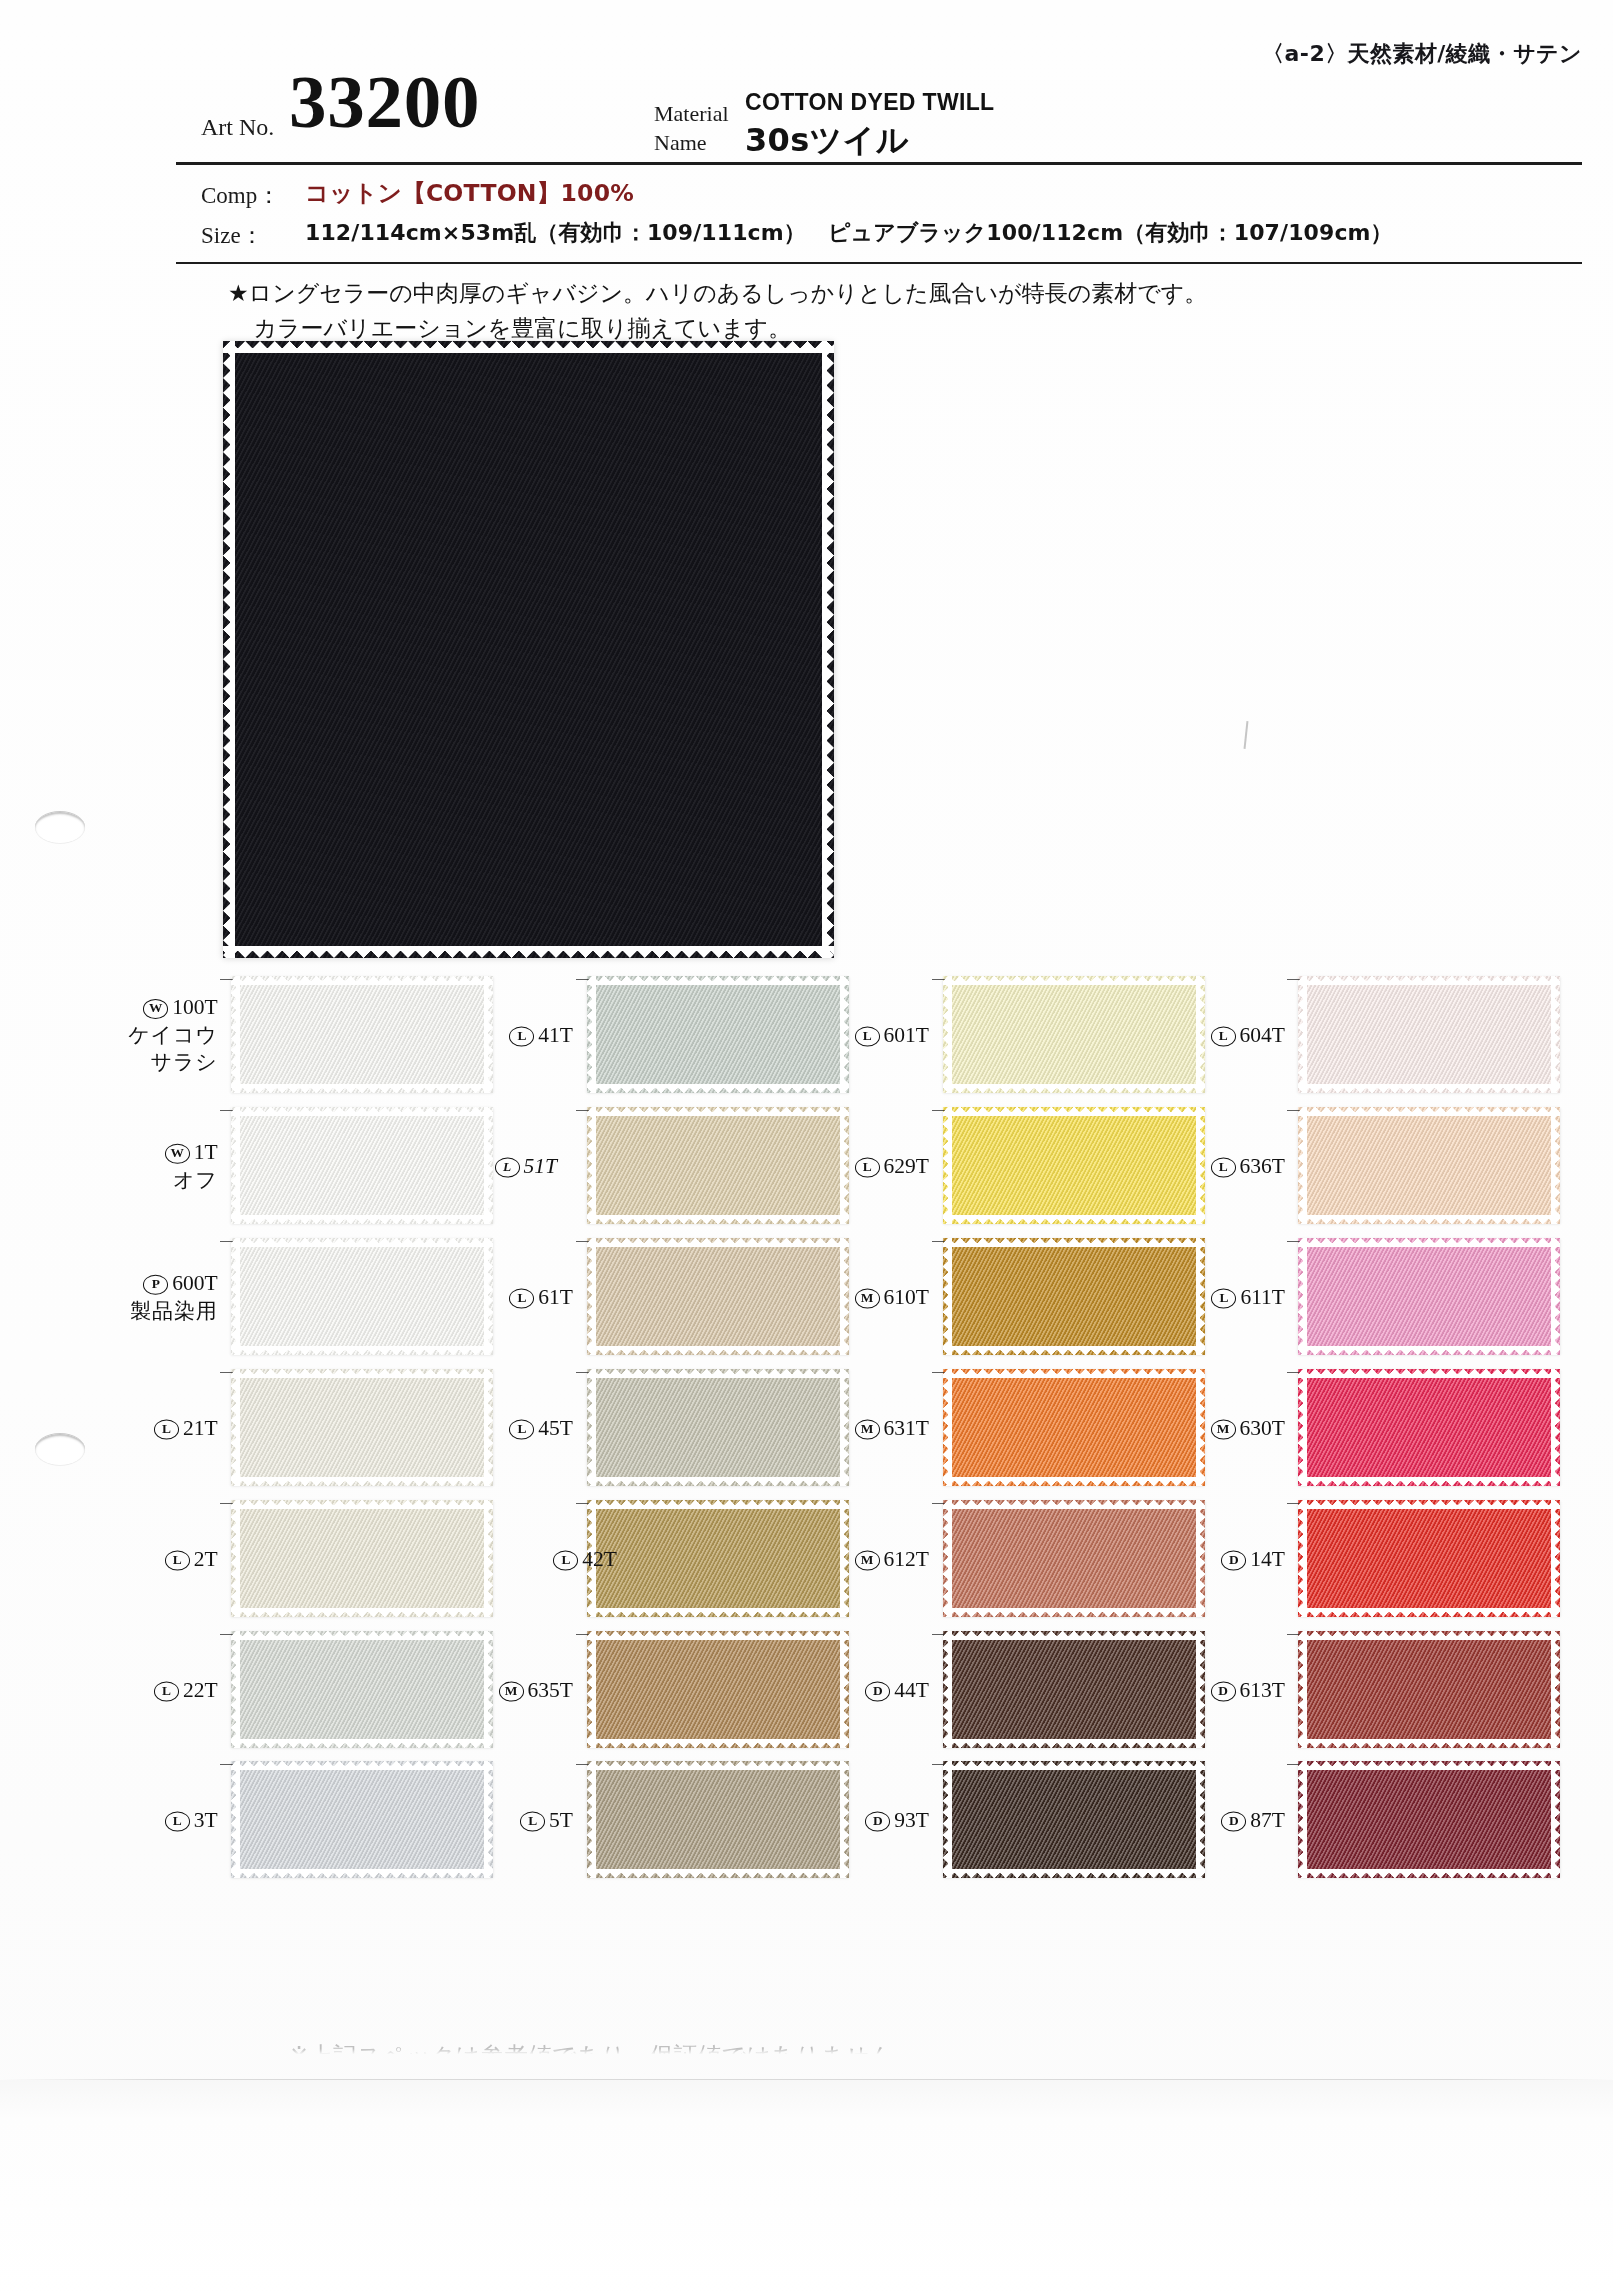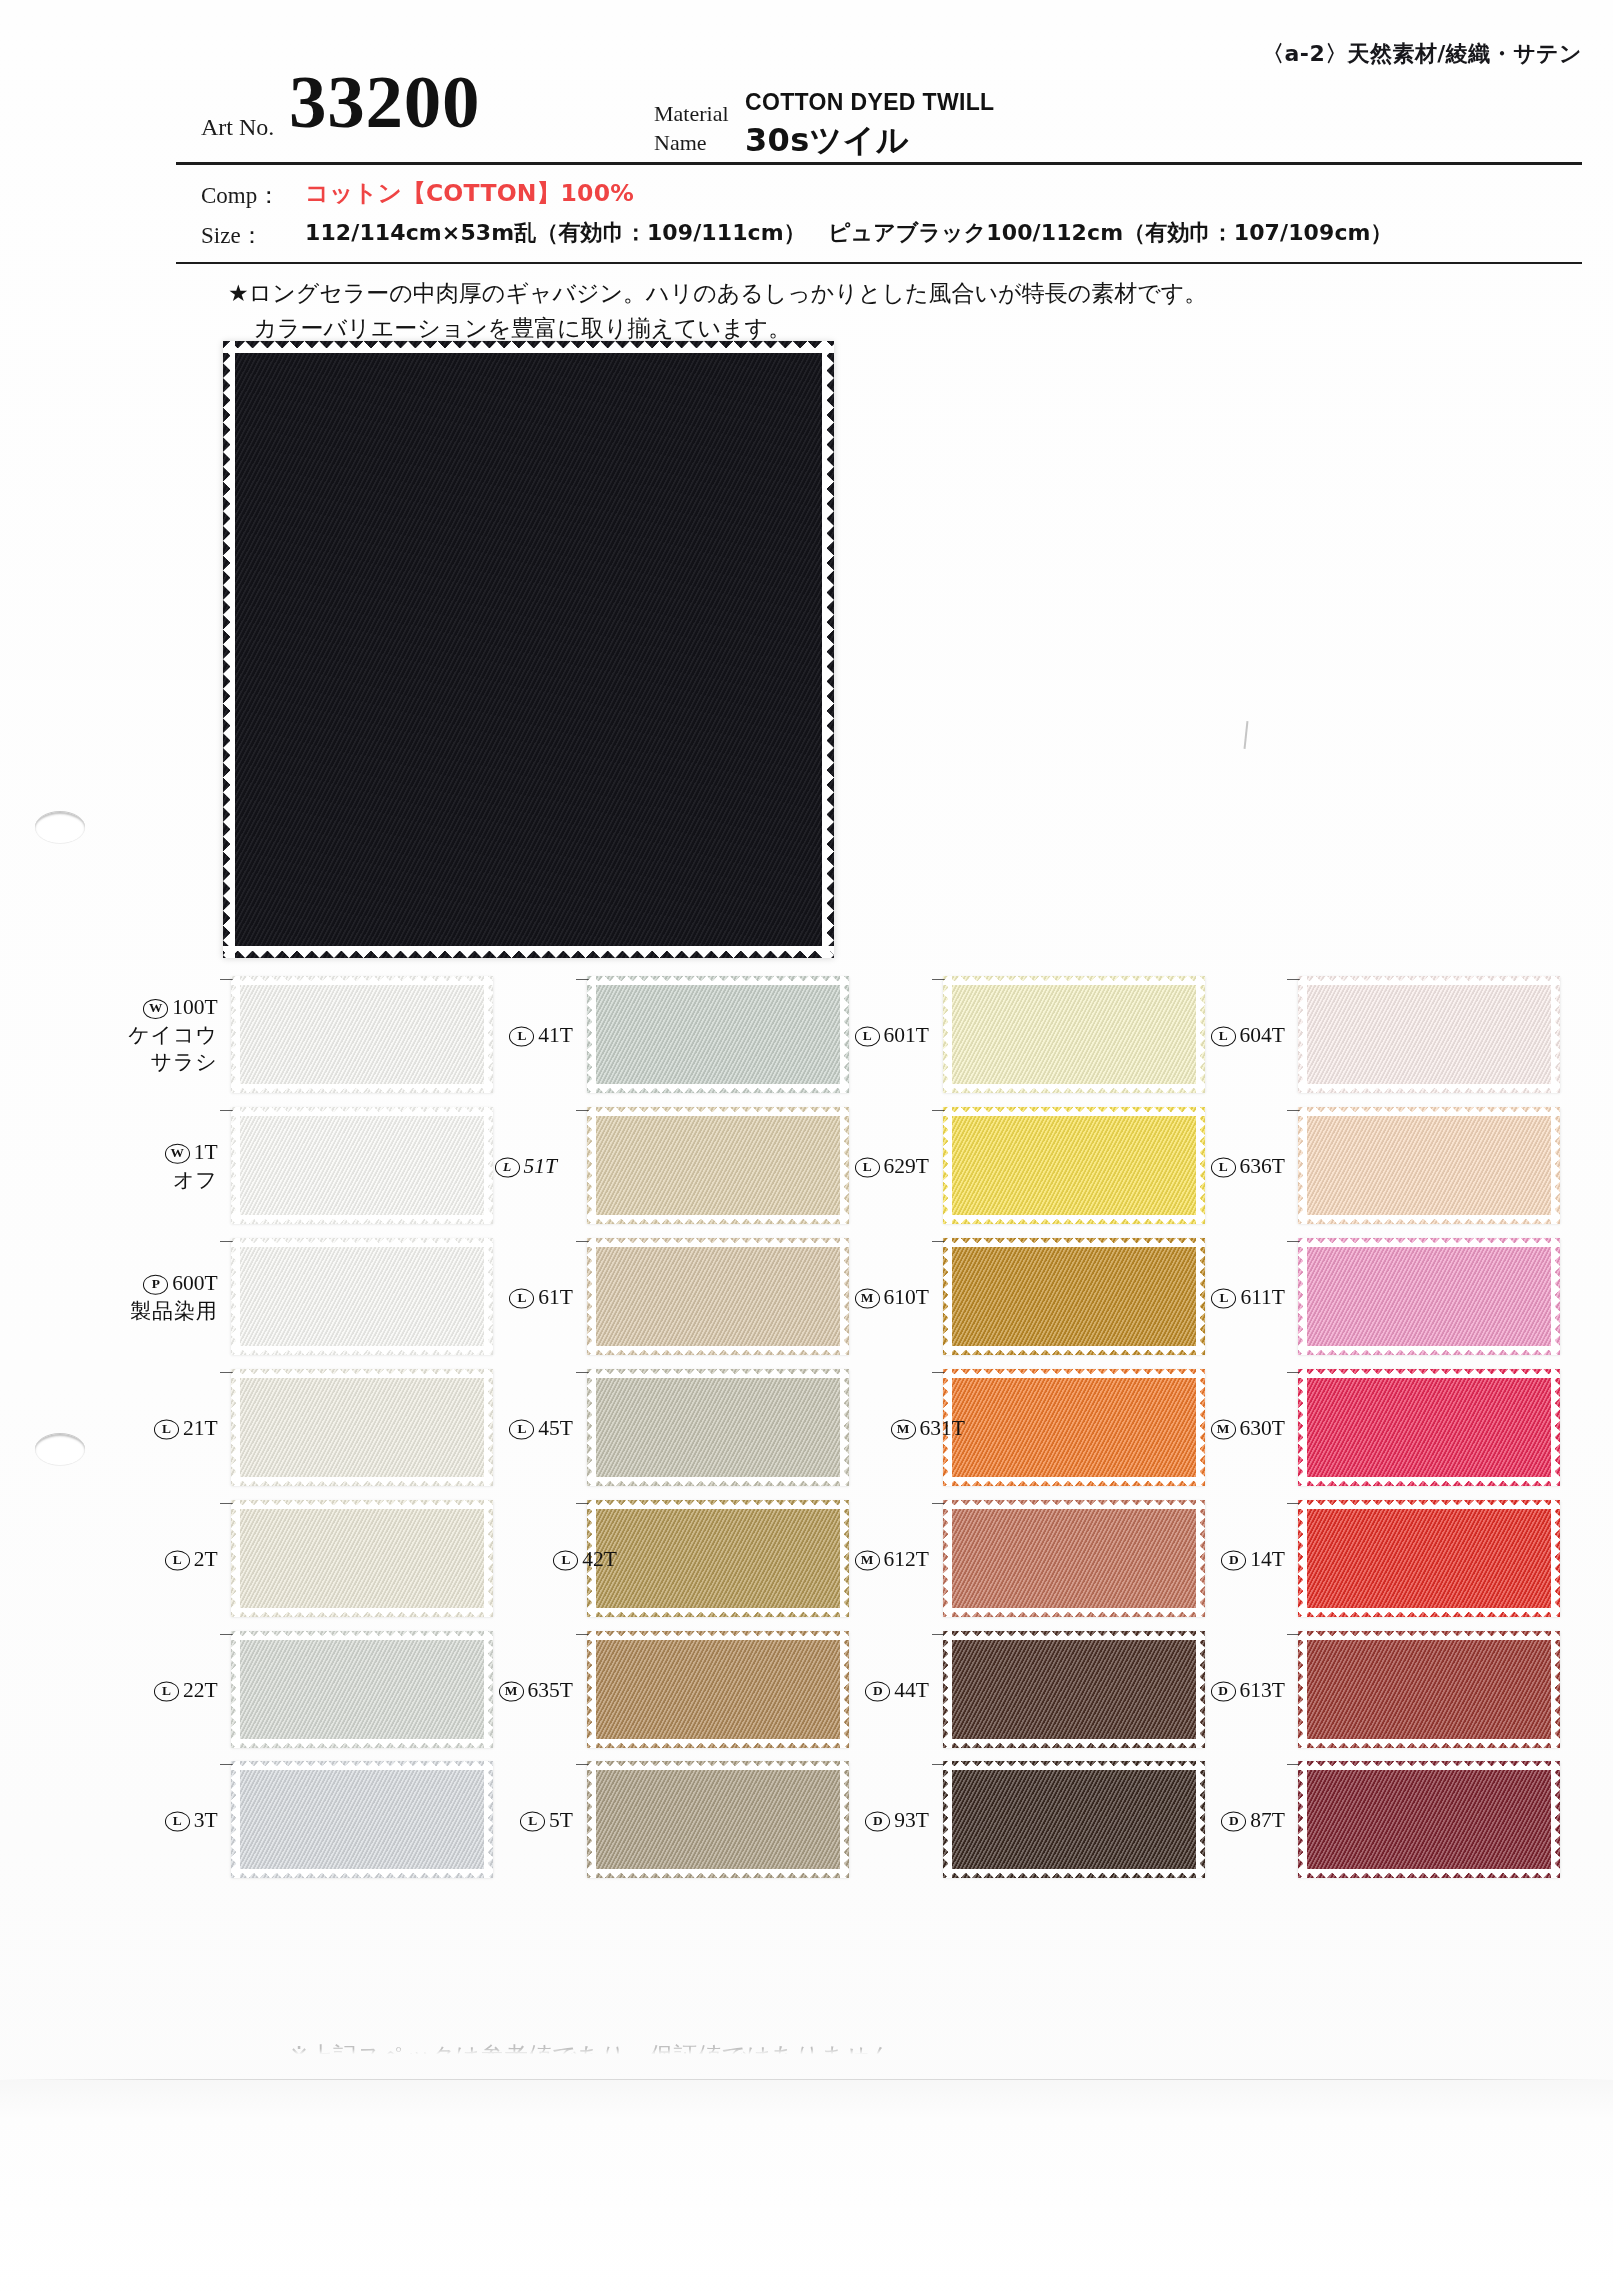--- a/index.html
+++ b/index.html
@@ -74,21 +74,21 @@
   .rule{position:absolute;background:#1d1d1d;}
   .rule-1{left:176px;right:32px;top:162px;height:2.7px;}
   .rule-2{left:176px;right:32px;top:262px;height:2px;}
 
   .comp-label{
     position:absolute;left:201px;top:180px;font-size:23px;color:#1b1b1b;
     font-family:"Liberation Serif",serif;
   }
   .comp-value{
     position:absolute;left:305px;top:177px;font-size:23.5px;font-weight:700;
-    font-family:"DejaVu Sans","Liberation Sans",sans-serif;color:#ef4444;
+    font-family:"DejaVu Sans","Liberation Sans",sans-serif;color:#7f1d1d;
     letter-spacing:.01em;
   }
   .size-label{
     position:absolute;left:201px;top:220px;font-size:23px;color:#1b1b1b;
     font-family:"Liberation Serif",serif;
   }
   .size-value{
     position:absolute;left:305px;top:218px;font-size:22px;font-weight:700;
     font-family:"DejaVu Sans","Liberation Sans",sans-serif;color:#141414;
     white-space:nowrap;letter-spacing:.005em;
@@ -394,21 +394,21 @@
     <div class="cell" style="left: 352px; top: 1369px; width: 221px; height: 117px;">
       <div class="code"><span class="badge">L</span><span>45T</span></div>
     </div>
     <div class="chip" style="left: 943px; top: 1369px; width: 262px; height: 117px; background-color: rgb(240, 122, 44);">
       <div class="hairline"></div>
       <div class="zt"></div>
       <div class="zb"></div>
       <div class="zl"></div>
       <div class="zr"></div>
     </div>
-    <div class="cell" style="left: 708px; top: 1369px; width: 221px; height: 117px; margin-left: 36px;">
+    <div class="cell" style="left: 708px; top: 1369px; width: 221px; height: 117px;">
       <div class="code"><span class="badge">M</span><span>631T</span></div>
     </div>
     <div class="chip" style="left: 1298px; top: 1369px; width: 262px; height: 117px; background-color: rgb(234, 42, 88);">
       <div class="hairline"></div>
       <div class="zt"></div>
       <div class="zb"></div>
       <div class="zl"></div>
       <div class="zr"></div>
     </div>
     <div class="cell" style="left: 1064px; top: 1369px; width: 221px; height: 117px;">

